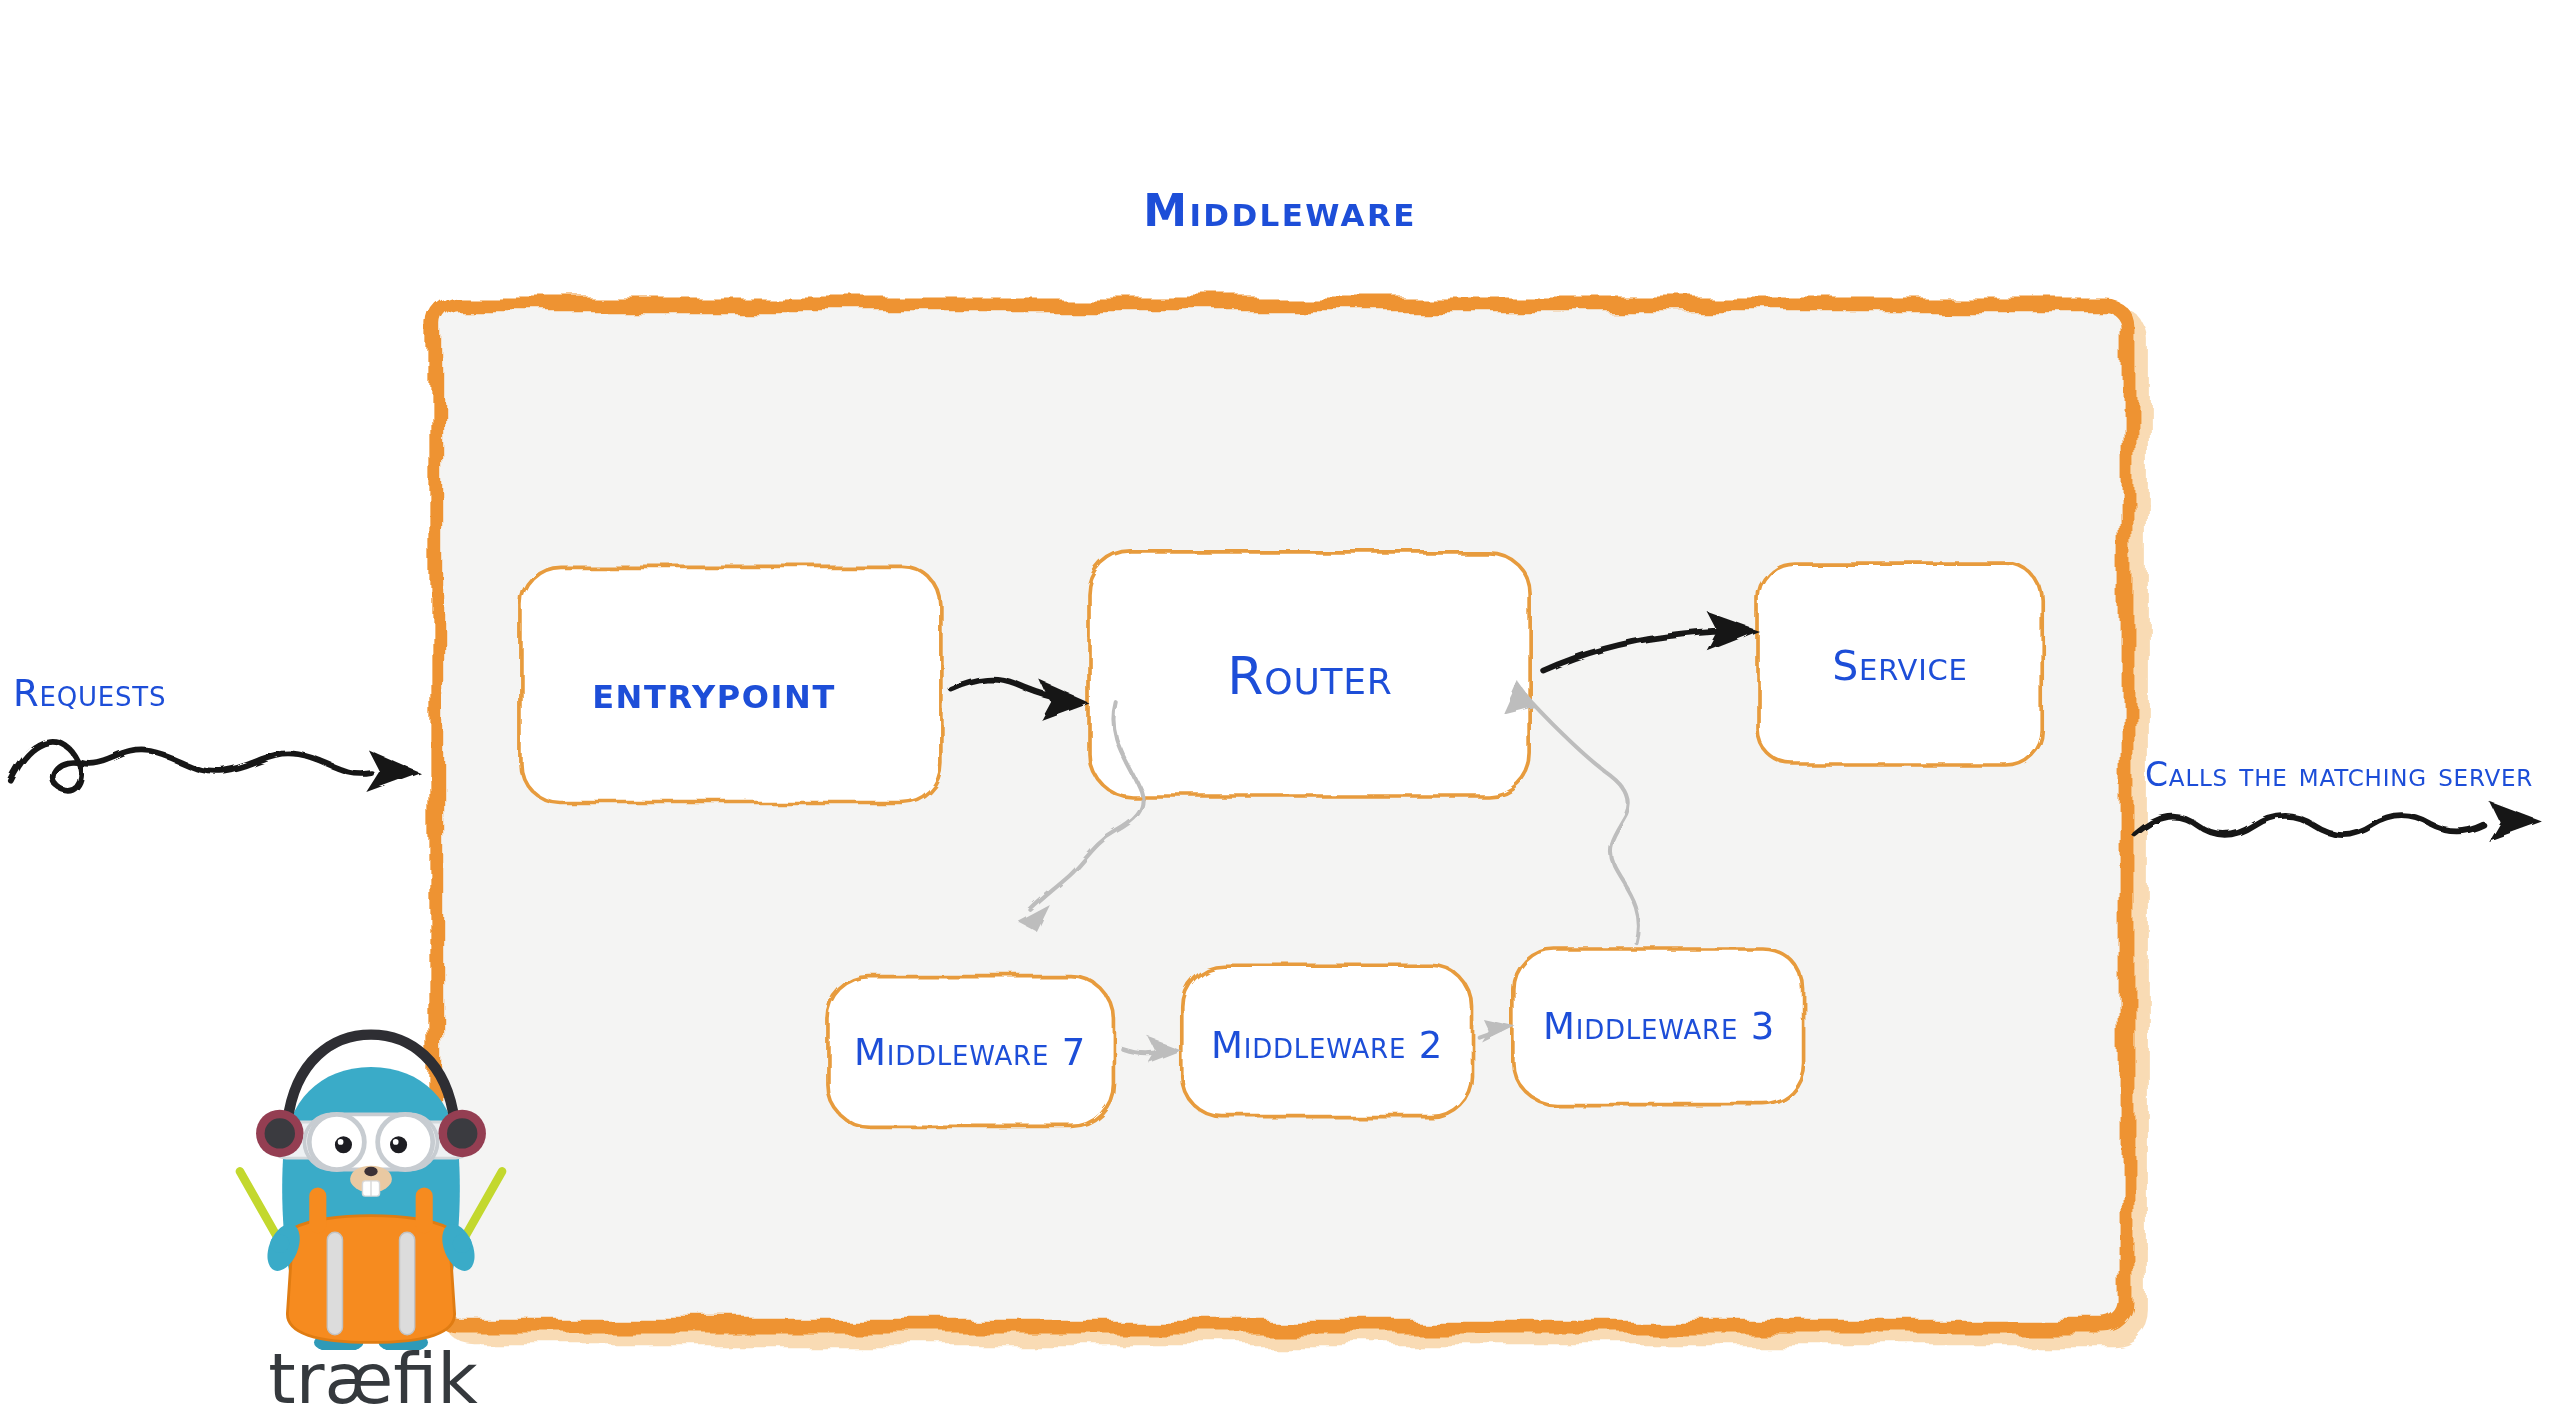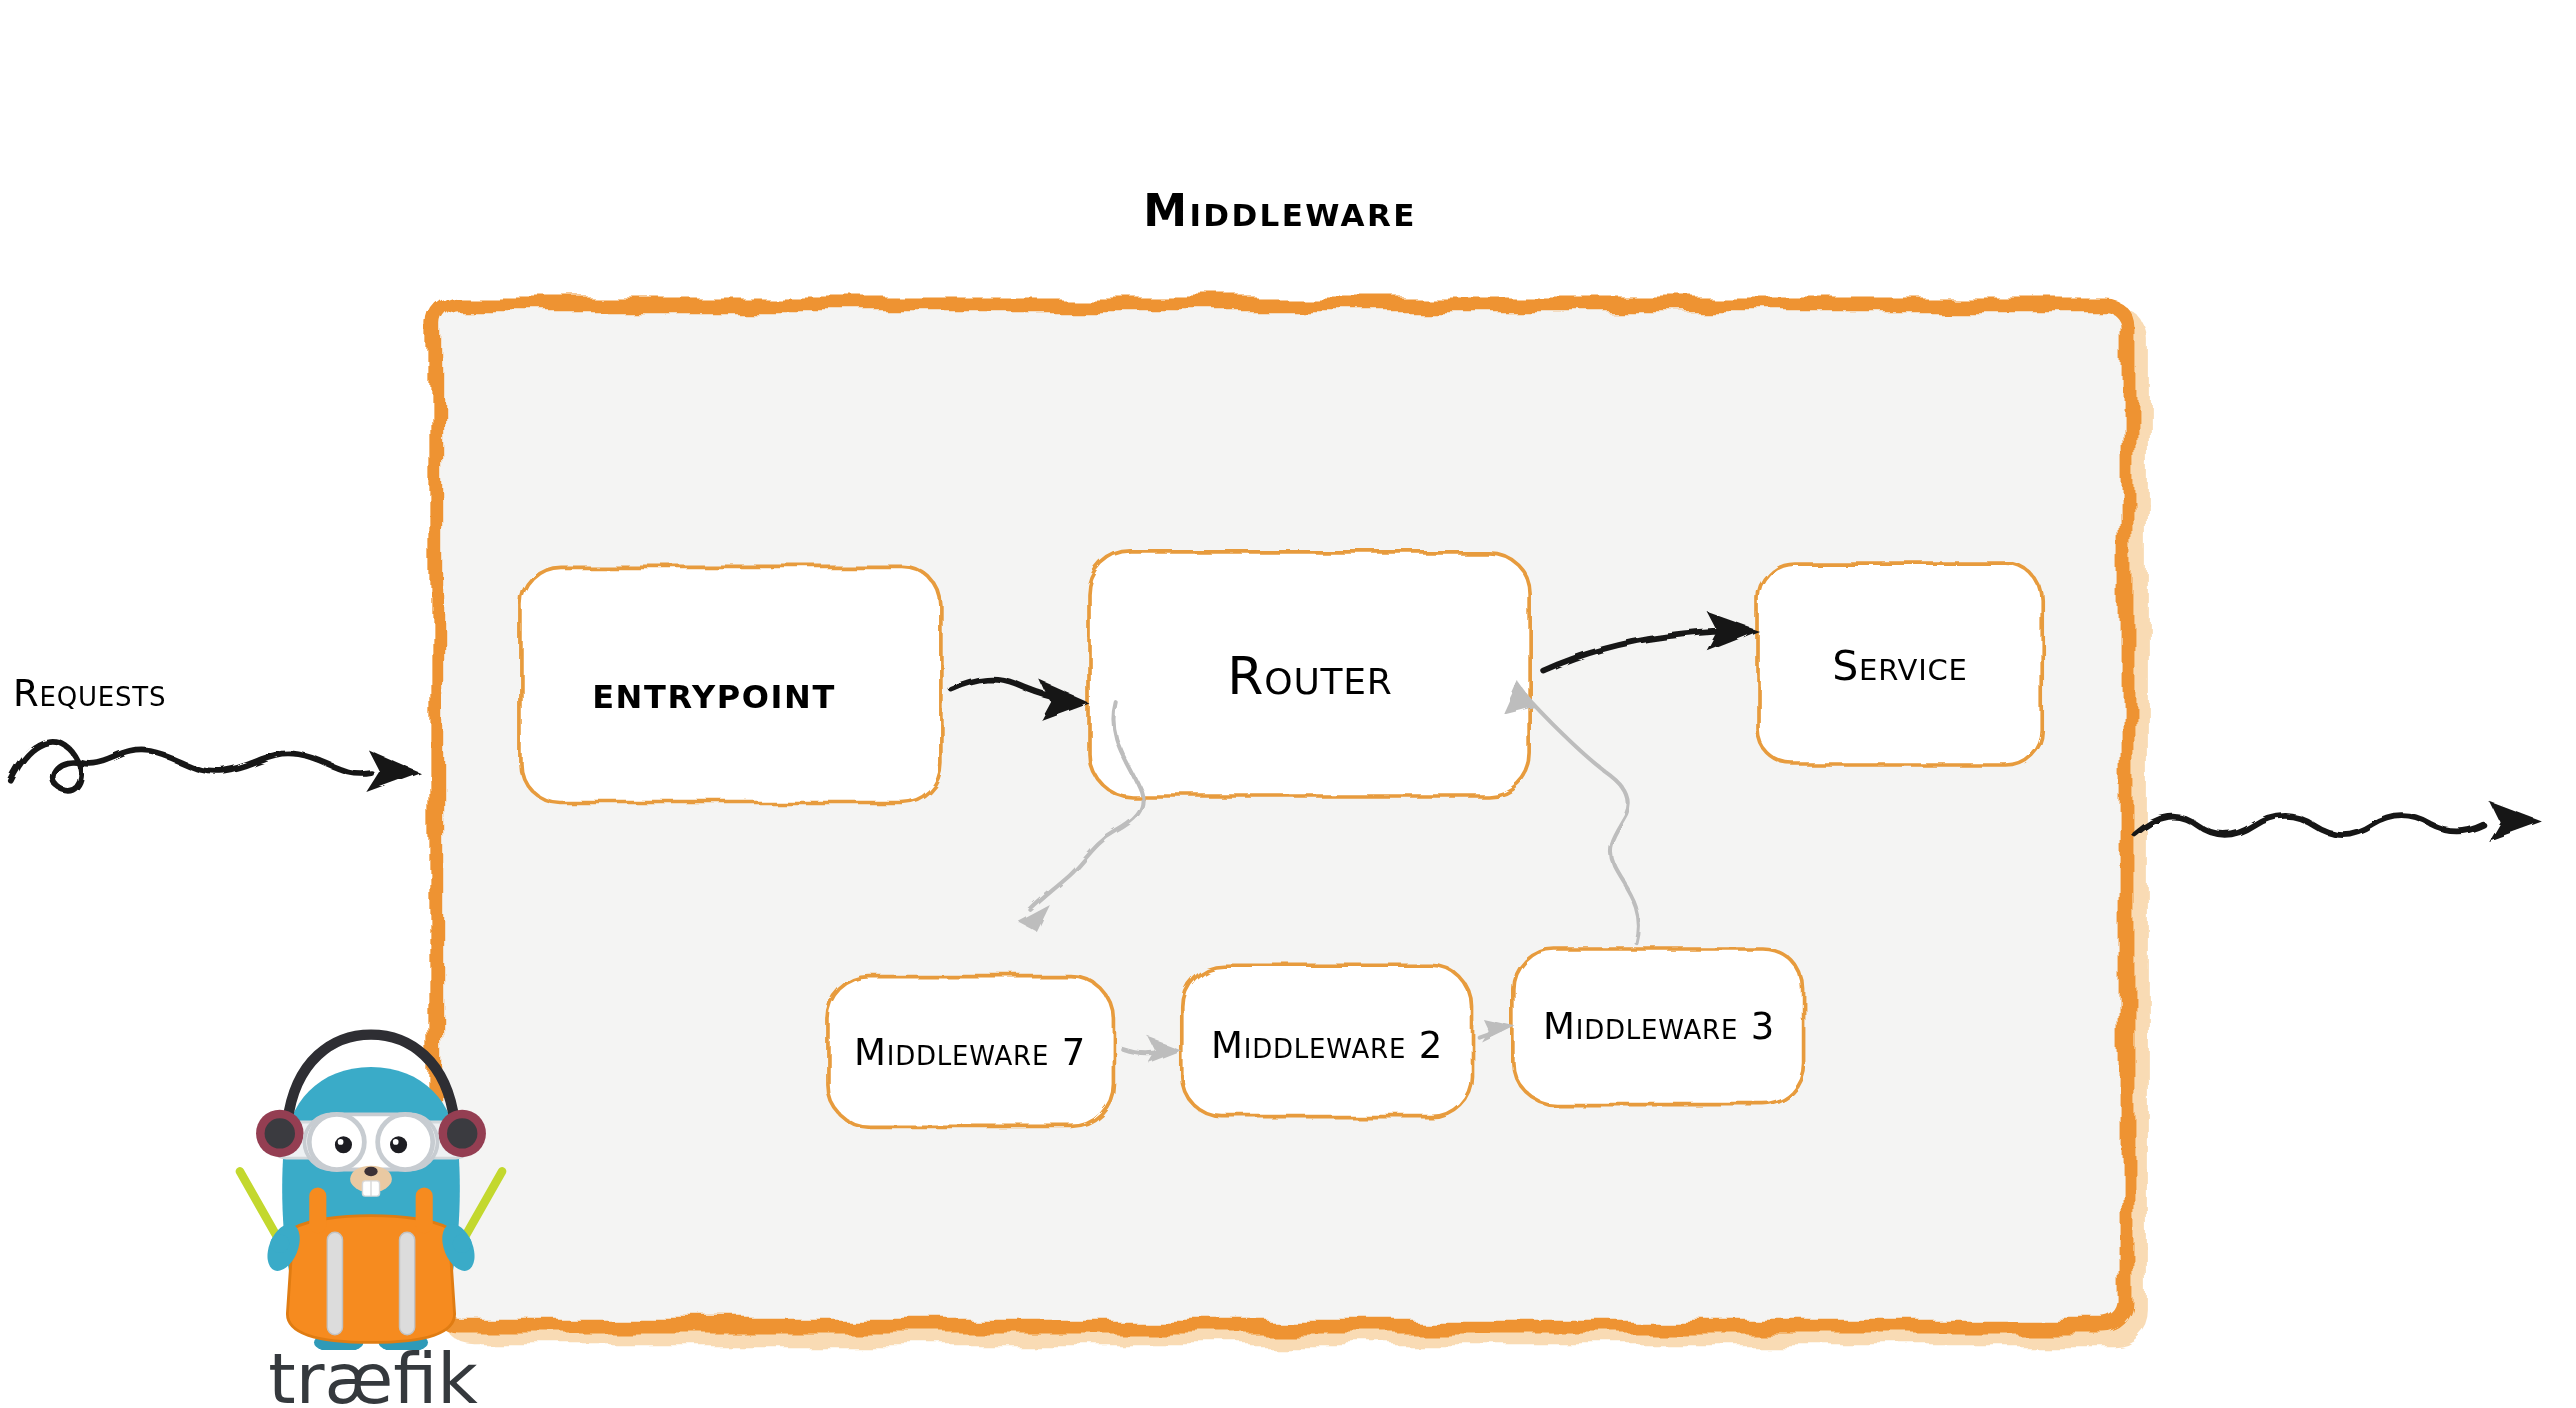--- a/index.html
+++ b/index.html
@@ -2,21 +2,21 @@
 <html style="font-size:13px"><head>
 <meta charset="utf-8">
 <style>
   html,body{margin:0;padding:0;background:#ffffff;}
   .stage{
     position:relative;width:2576px;height:1408px;overflow:hidden;background:#ffffff;
     font-family:"DejaVu Sans","Liberation Sans",sans-serif;color:#1c1c1c;
   }
   svg{display:block;}
   .layer{position:absolute;left:0;top:0;}
-  .label{position:absolute;font-variant:small-caps;white-space:nowrap;color:#000000;}
+  .label{position:absolute;font-variant:small-caps;white-space:nowrap;color:#1d4ed8;}
   .centered{transform:translate(-50%,-50%);}
   .title{left:1280px;top:210px;font-size:44px;font-weight:600;letter-spacing:2.4px;}
   .lbl-entrypoint{left:714px;top:692px;font-size:45px;font-weight:600;letter-spacing:1.6px;}
   .lbl-router{left:1310px;top:676px;font-size:52px;font-weight:500;letter-spacing:0.8px;}
   .lbl-service{left:1900px;top:666px;font-size:41px;font-weight:500;letter-spacing:0.8px;}
   .lbl-mw{font-size:37px;font-weight:500;letter-spacing:0.8px;}
   .lbl-m1{left:970px;top:1052px;}
   .lbl-m2{left:1327px;top:1045px;}
   .lbl-m3{left:1659px;top:1026px;}
   .lbl-requests{left:13px;top:672px;font-size:37px;font-weight:500;letter-spacing:0.8px;}
@@ -132,17 +132,18 @@
   <div class="label title centered">Middleware</div>
 
   <div class="label lbl-entrypoint centered">entrypoint</div>
   <div class="label lbl-router centered">Router</div>
   <div class="label lbl-service centered">Service</div>
   <div class="label lbl-mw lbl-m1 centered">Middleware 7</div>
   <div class="label lbl-mw lbl-m2 centered">Middleware 2</div>
   <div class="label lbl-mw lbl-m3 centered">Middleware 3</div>
 
   <div class="label lbl-requests">Requests</div>
+  <div class="label lbl-calls">Calls the matching server</div>
 
   <div class="wordmark">træfik</div>
 
 </div>
 
 
 </body></html>

